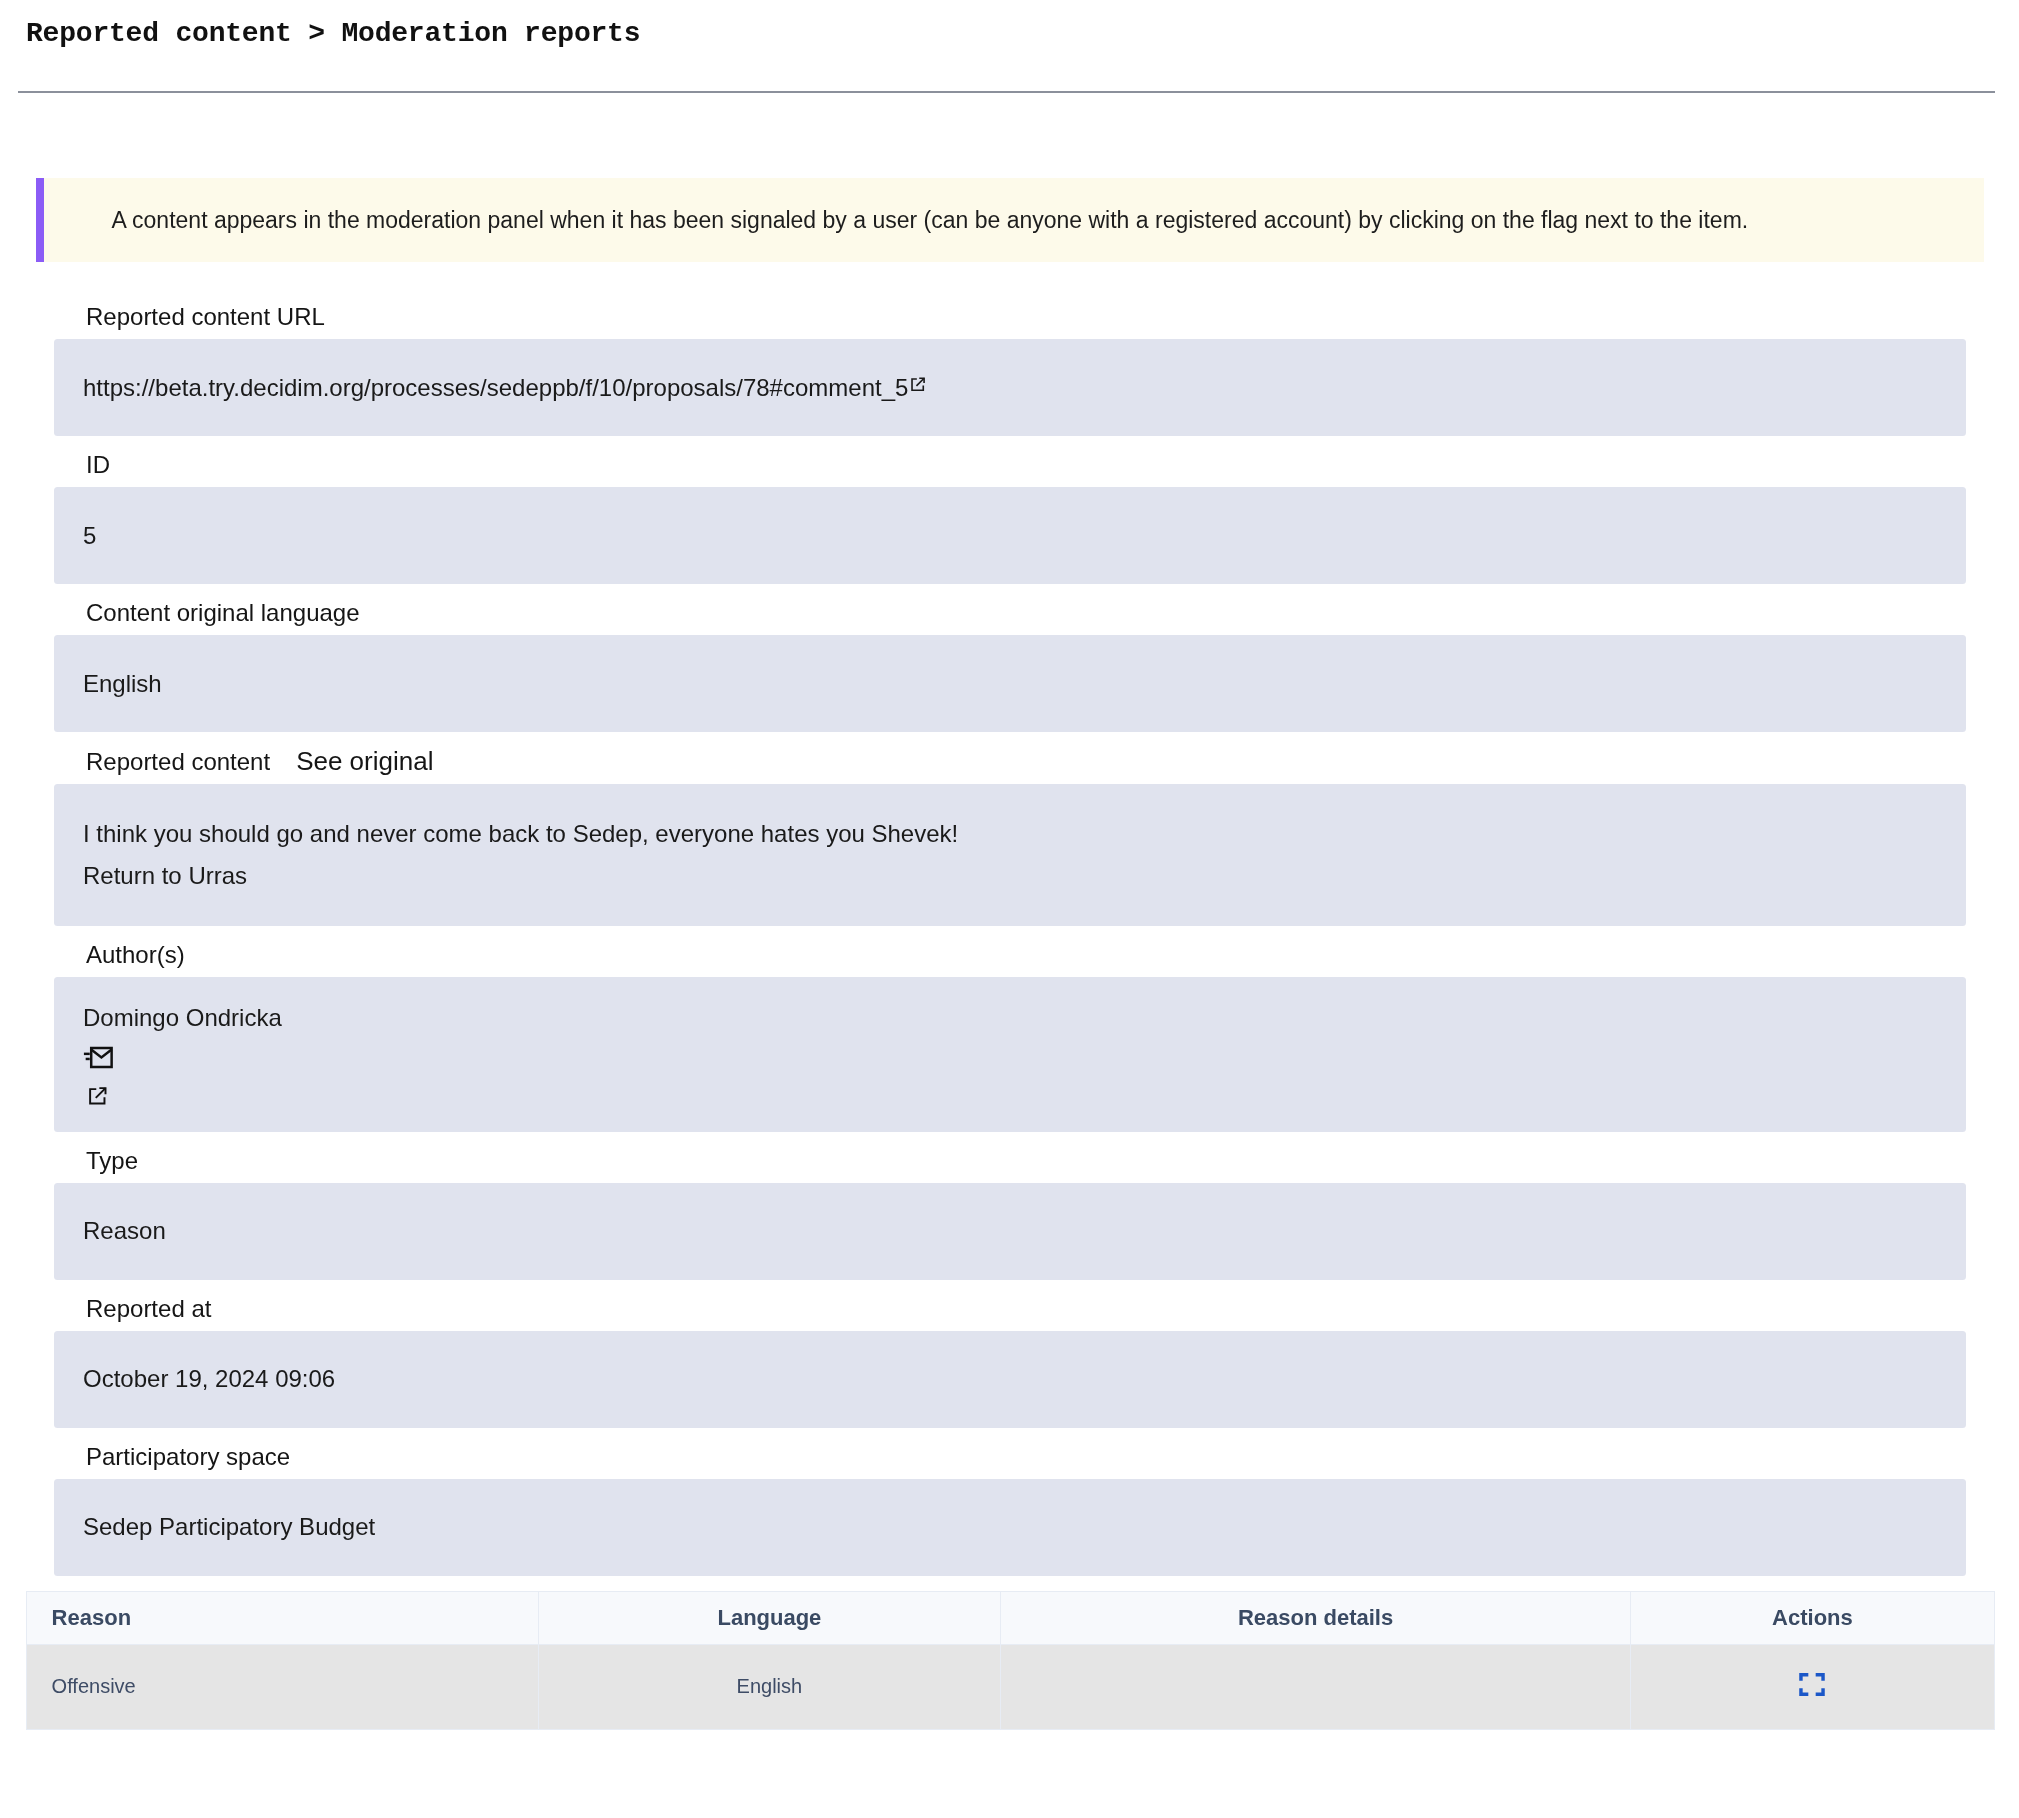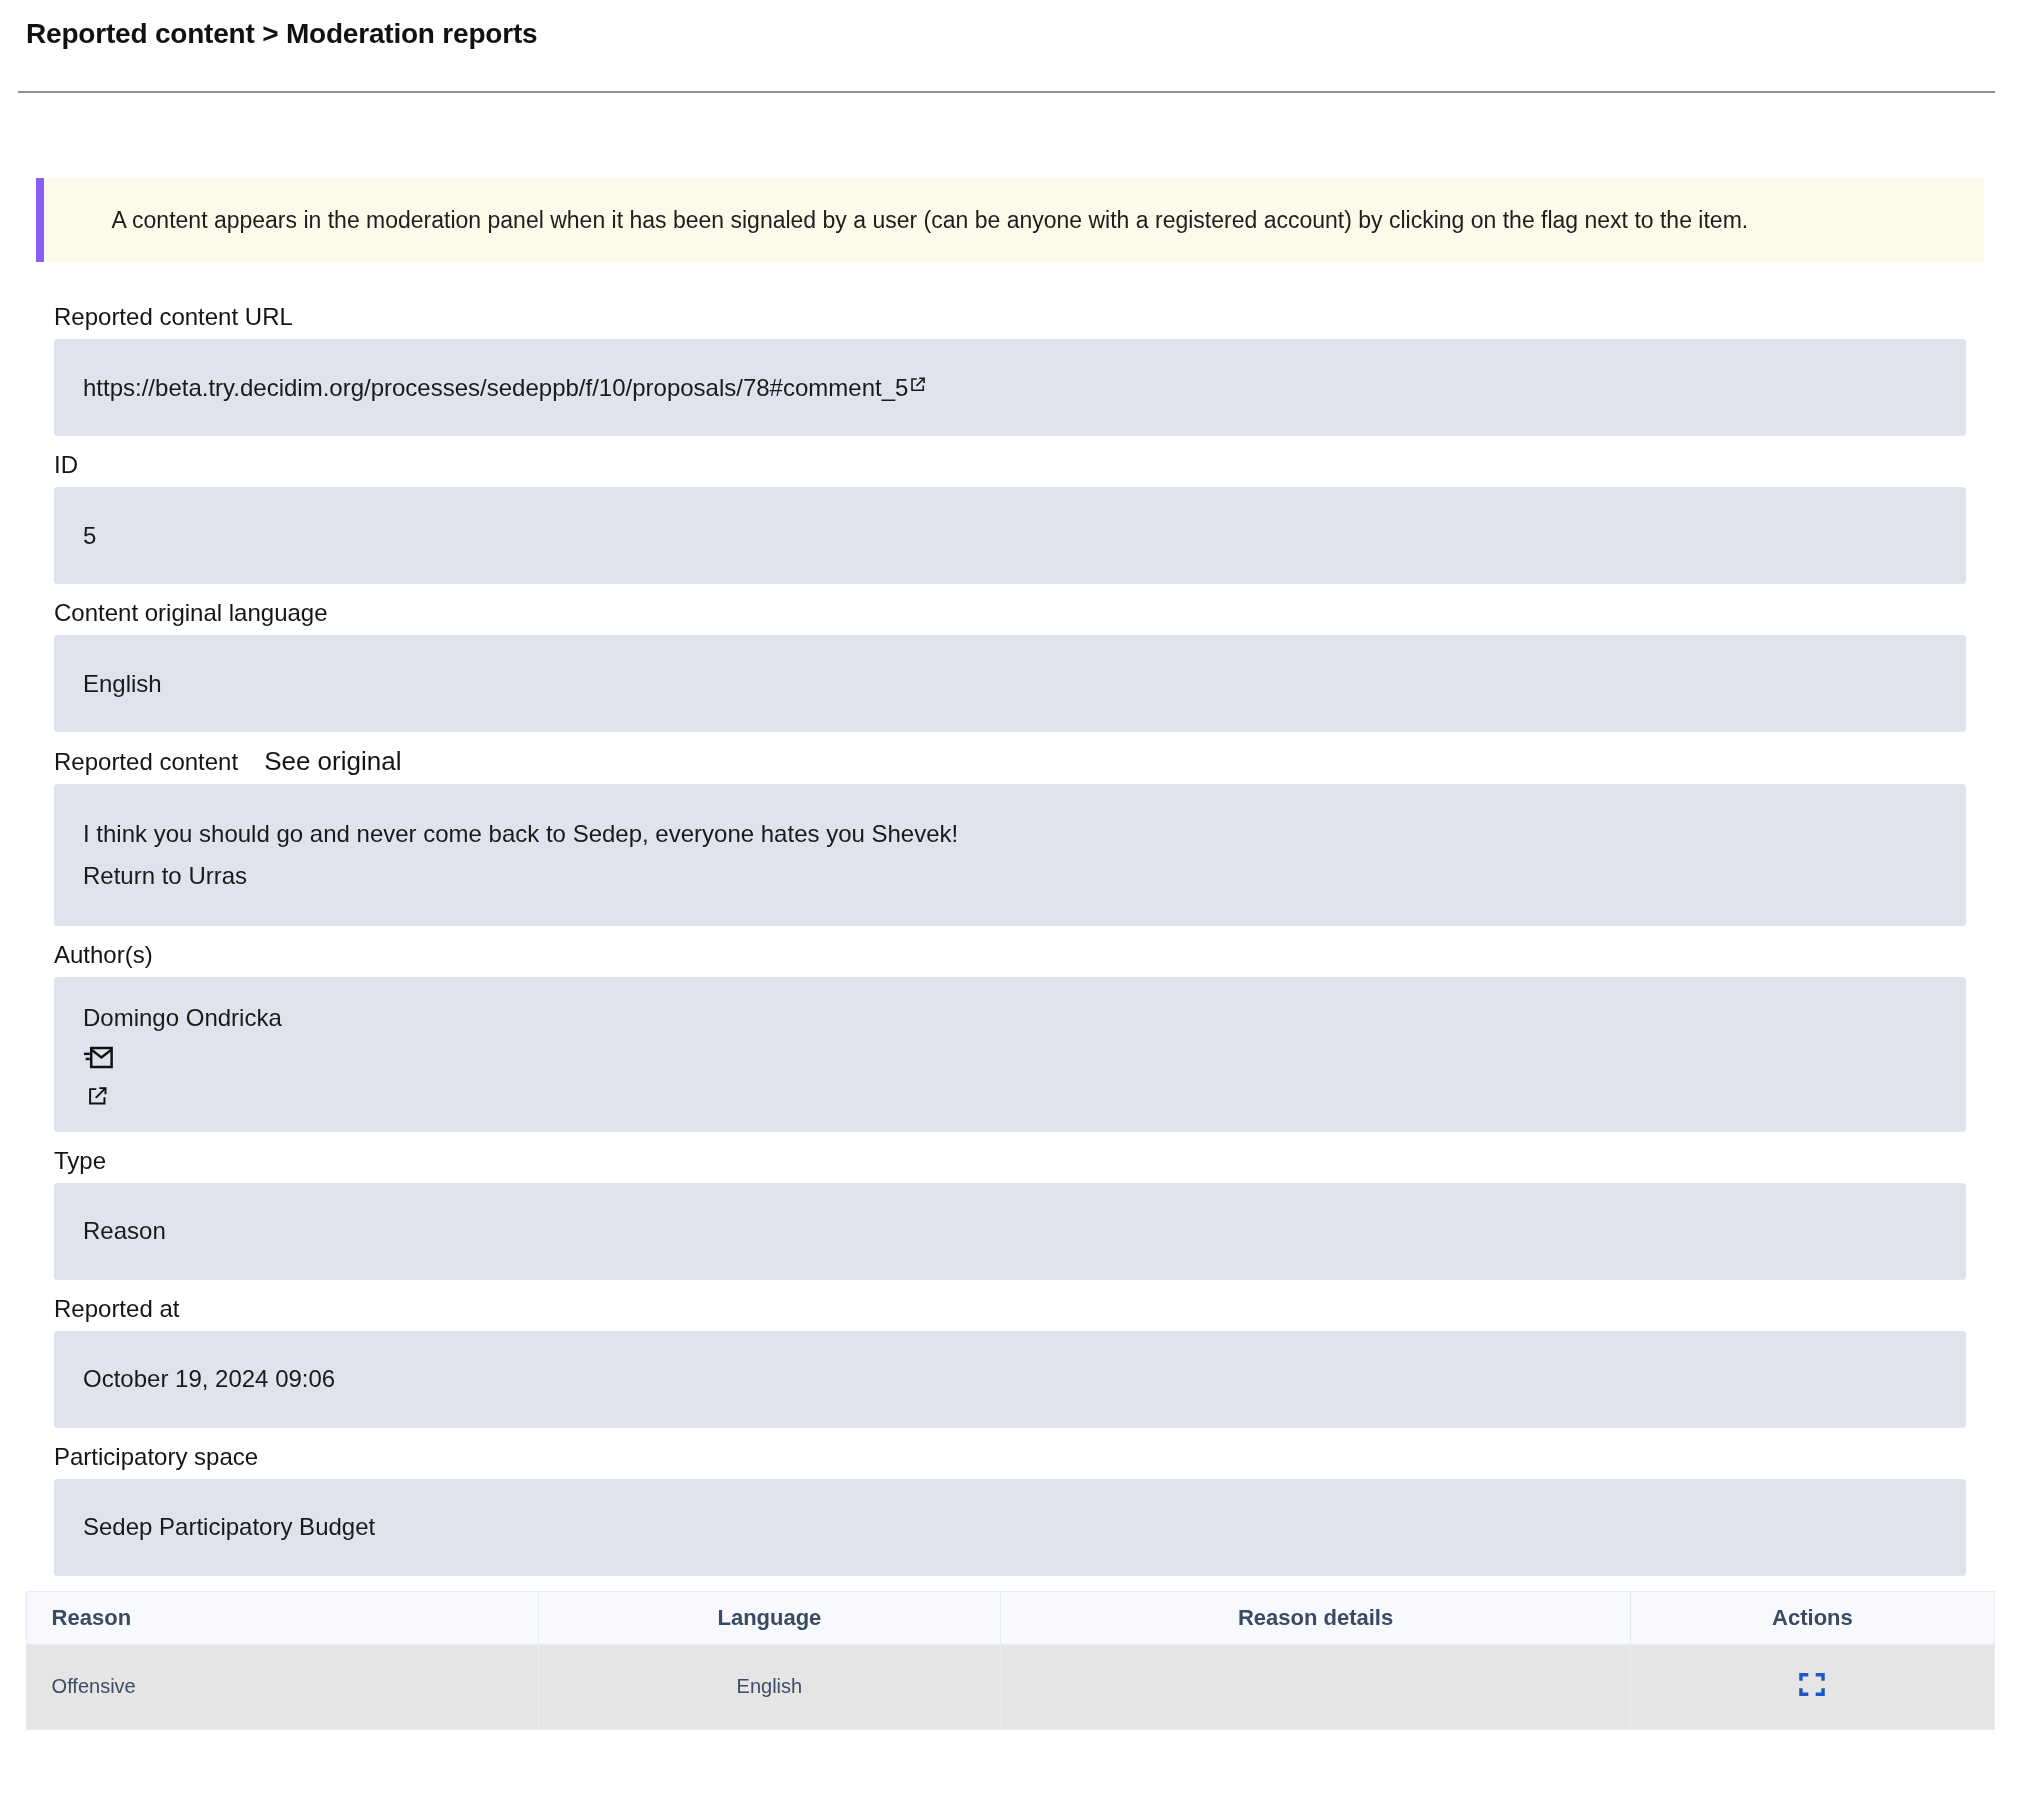--- a/index.html
+++ b/index.html
@@ -2,21 +2,21 @@
 <html style="font-size:14px"><head>
 <meta charset="utf-8">
 <style>
   * { box-sizing: border-box; margin: 0; padding: 0; }
   html, body { width: 2020px; height: 1819px; overflow: hidden; }
   body {
     font-family: "Liberation Sans", "DejaVu Sans", sans-serif;
     background: #ffffff;
     color: #1f1f1f;
   }
-  .page-header { padding: 14px 0 0 26px; }
+  .page-header { padding: 14px 0 0 26px; font-family: Liberation Mono, monospace; }
   .page-title {
     font-size: 28px;
     line-height: 39px;
     font-weight: 700;
     color: #111111;
     letter-spacing: -0.2px;
   }
   .divider {
     margin: 38px 25.5px 0 17.6px;
     border-bottom: 2.6px solid #8b909b;
@@ -37,20 +37,21 @@
   
   .field { margin-bottom: 15px; }
   .field-label-row {
     display: flex;
     align-items: baseline;
     gap: 26px;
     font-size: 24px;
     line-height: 28px;
     color: #151515;
     margin-bottom: 8px;
+    margin-left: 32px;
   }
   .see-original {
     font-size: 26px;
     color: #151515;
     text-decoration: none;
     cursor: pointer;
   }
   .vbox {
     background: #e0e3ee;
     border-radius: 3.5px;

